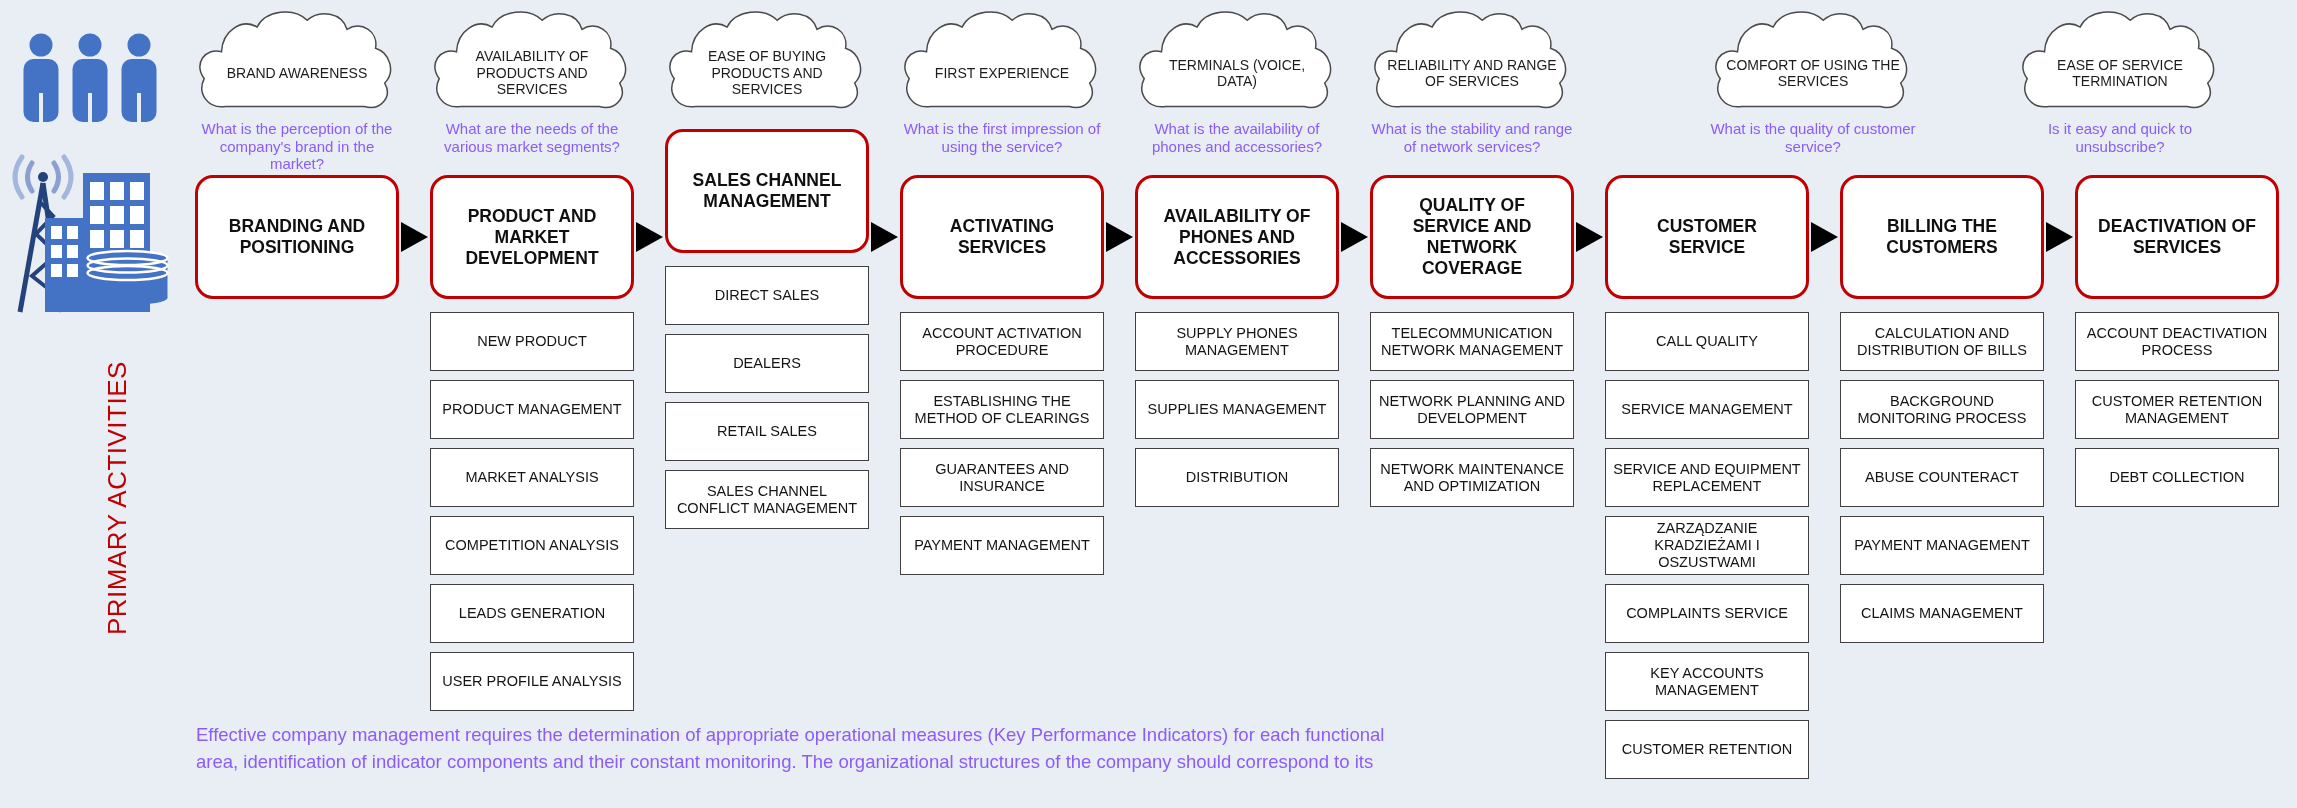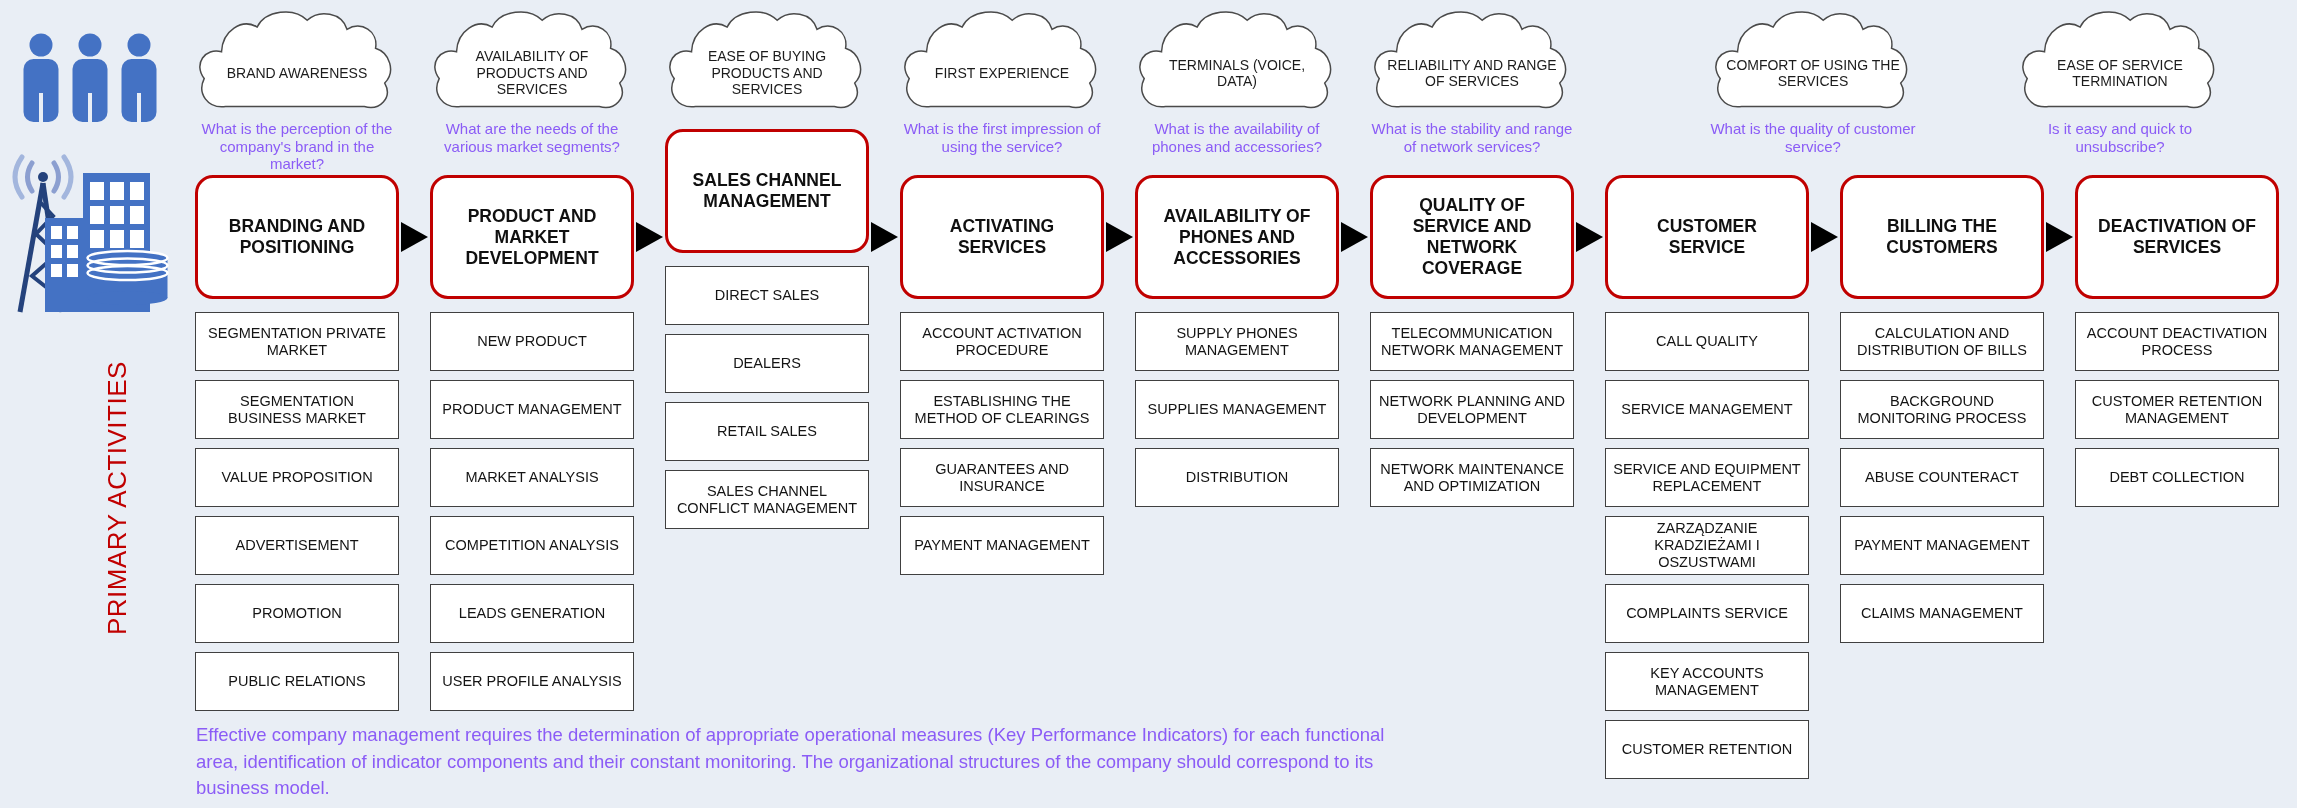--- a/index.html
+++ b/index.html
@@ -110,28 +110,20 @@
     <div class="col">
       <div class="cloud-area">
         <svg class="cloud" viewBox="0 0 200 100" preserveAspectRatio="none">
             <path d="M 30 88 C 12 90 2 76 9 63 C -2 50 10 35 26 39 C 27 20 46 9 61 17 C 69 2 97 -1 110 11 C 122 1 144 4 149 19 C 163 11 180 21 177 36 C 191 40 197 57 186 67 C 194 80 181 92 166 88 Z" fill="#fff" stroke="#4a4a4a" stroke-width="1.5" vector-effect="non-scaling-stroke"></path>
           </svg>
         <div class="cloud-label">BRAND AWARENESS</div>
       </div>
       <div class="question">What is the perception of the company's brand in the market?</div>
       <div class="process">BRANDING AND POSITIONING</div>
       <div class="arrow"></div>
-      <div class="activities">
-        <div class="activity">SEGMENTATION PRIVATE MARKET</div>
-        <div class="activity">SEGMENTATION BUSINESS MARKET</div>
-        <div class="activity">VALUE PROPOSITION</div>
-        <div class="activity">ADVERTISEMENT</div>
-        <div class="activity">PROMOTION</div>
-        <div class="activity">PUBLIC RELATIONS</div>
-      </div>
     </div>
 
     <div class="col">
       <div class="cloud-area">
         <svg class="cloud" viewBox="0 0 200 100" preserveAspectRatio="none">
             <path d="M 30 88 C 12 90 2 76 9 63 C -2 50 10 35 26 39 C 27 20 46 9 61 17 C 69 2 97 -1 110 11 C 122 1 144 4 149 19 C 163 11 180 21 177 36 C 191 40 197 57 186 67 C 194 80 181 92 166 88 Z" fill="#fff" stroke="#4a4a4a" stroke-width="1.5" vector-effect="non-scaling-stroke"></path>
           </svg>
         <div class="cloud-label">AVAILABILITY OF PRODUCTS AND SERVICES</div>
       </div>
       <div class="question">What are the needs of the various market segments?</div>
@@ -265,16 +257,15 @@
         <div class="activity">CUSTOMER RETENTION MANAGEMENT</div>
         <div class="activity">DEBT COLLECTION</div>
       </div>
     </div>
 
   </div>
 
   <div class="footer">
     <div>Effective company management requires the determination of appropriate operational measures (Key Performance Indicators) for each functional</div>
     <div>area, identification of indicator components and their constant monitoring. The organizational structures of the company should correspond to its</div>
-    <div>business model.</div>
   </div>
 
 </div>
 
 </body></html>

